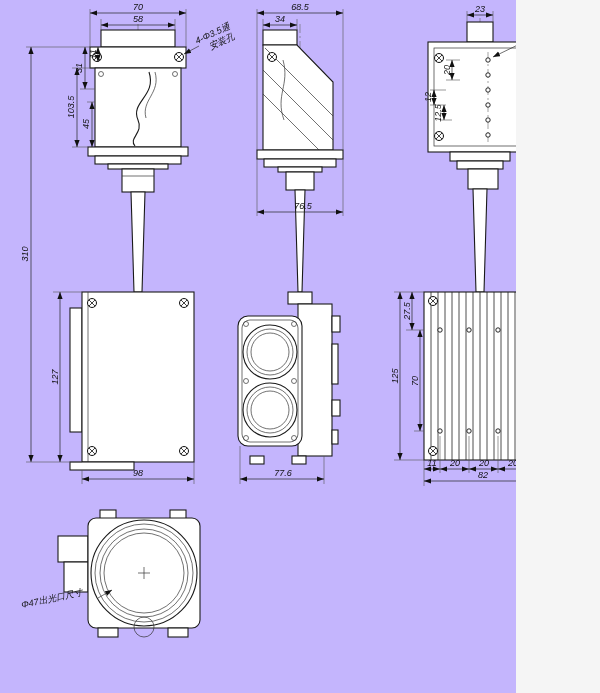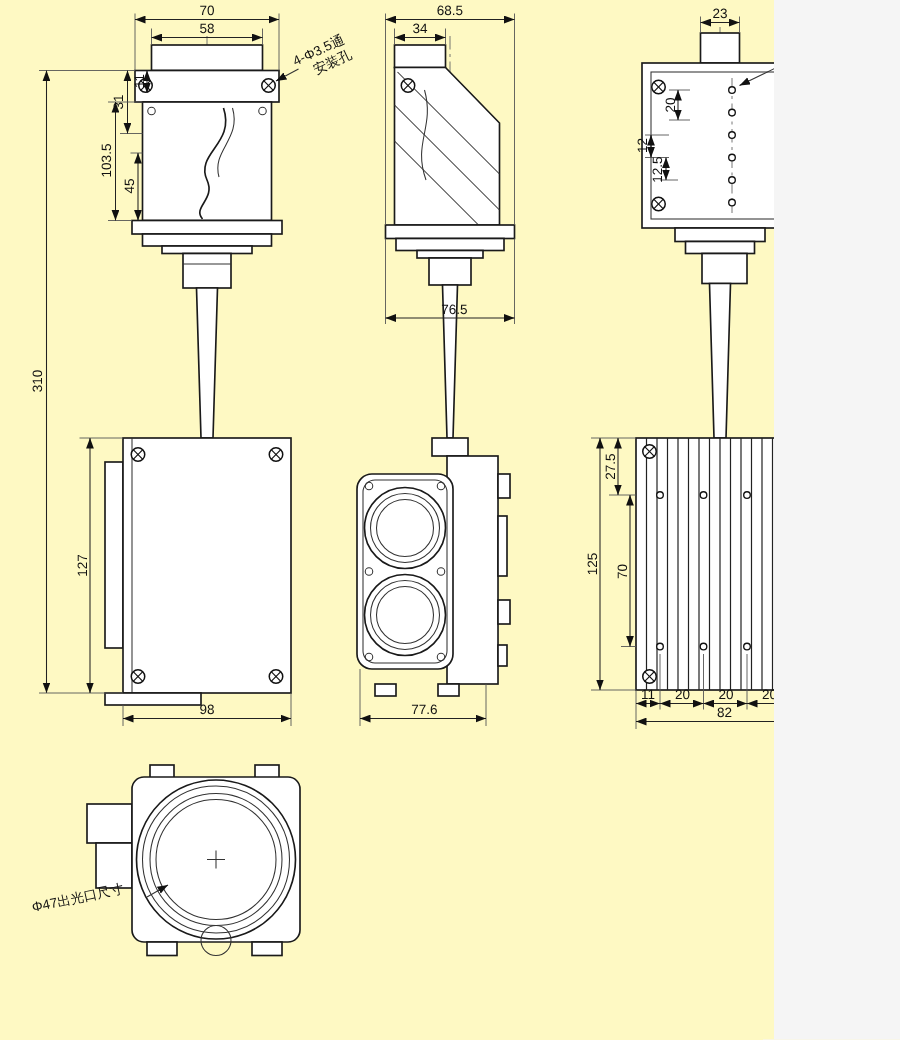--- a/index.html
+++ b/index.html
@@ -1,18 +1,18 @@
 <!DOCTYPE html>
 <html><head>
 <meta charset="utf-8">
 <style>
   html,body { margin:0; padding:0; background:#f5f5f5; }
   .page {
-    position:relative; width:516px; height:693px; background:#fef9c3;
-    font-family:"Liberation Sans","DejaVu Sans",sans-serif; overflow:hidden;
+    position:relative; width:516px; height:693px; background:#c4b5fd;
+    font-family:"Liberation Sans","DejaVu Sans",sans-serif; overflow:hidden;font-style:italic;
   }
   svg { position:absolute; left:0; top:0; }
   svg text { font-family:"Liberation Sans","DejaVu Sans",sans-serif; fill:#111; }
   .obj  { fill:none; stroke:#1a1a1a; stroke-width:1.1; }
   .objf { fill:#ffffff; stroke:#1a1a1a; stroke-width:1.1; }
   .thin { fill:none; stroke:#333; stroke-width:0.7; }
   .ext  { stroke:#555; stroke-width:0.6; fill:none; }
   .diml { stroke:#222; stroke-width:0.7; fill:none; }
   .cl   { stroke:#666; stroke-width:0.6; fill:none; stroke-dasharray:9 3 2 3; }
   .fins { stroke:#222; stroke-width:0.8; fill:none; }

